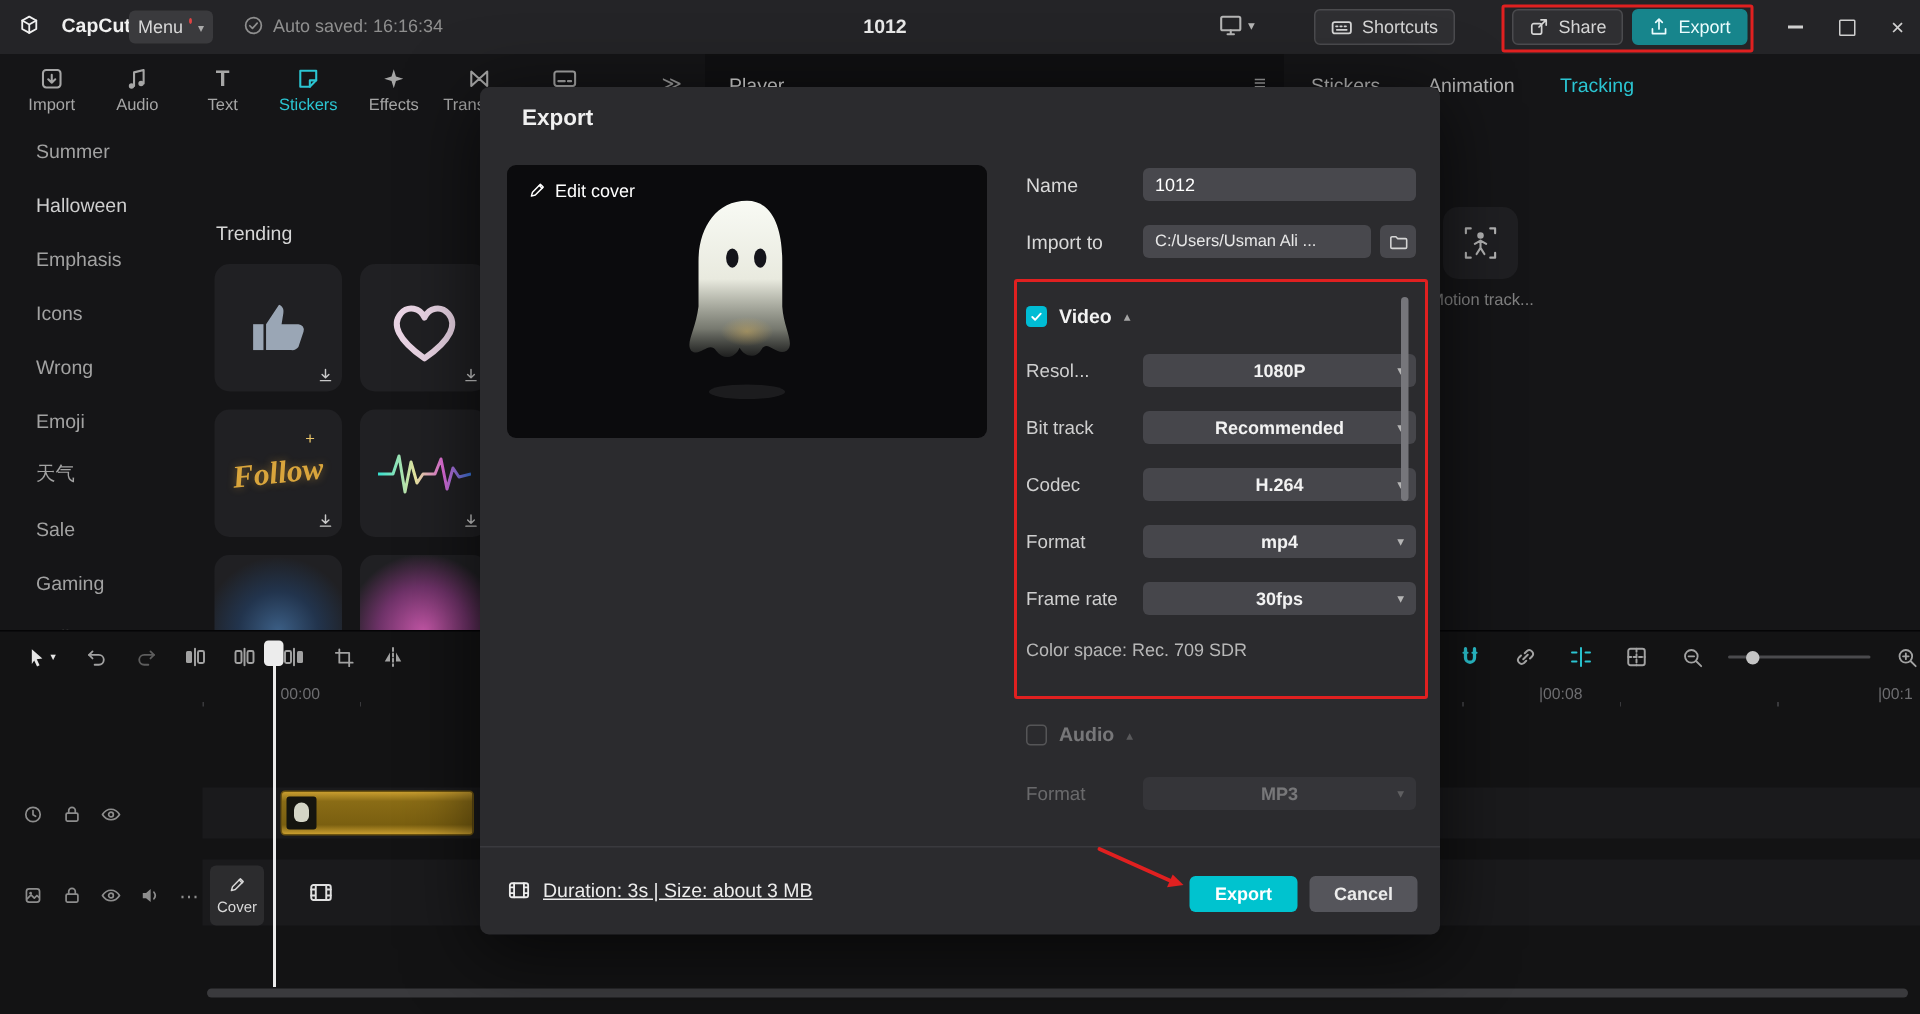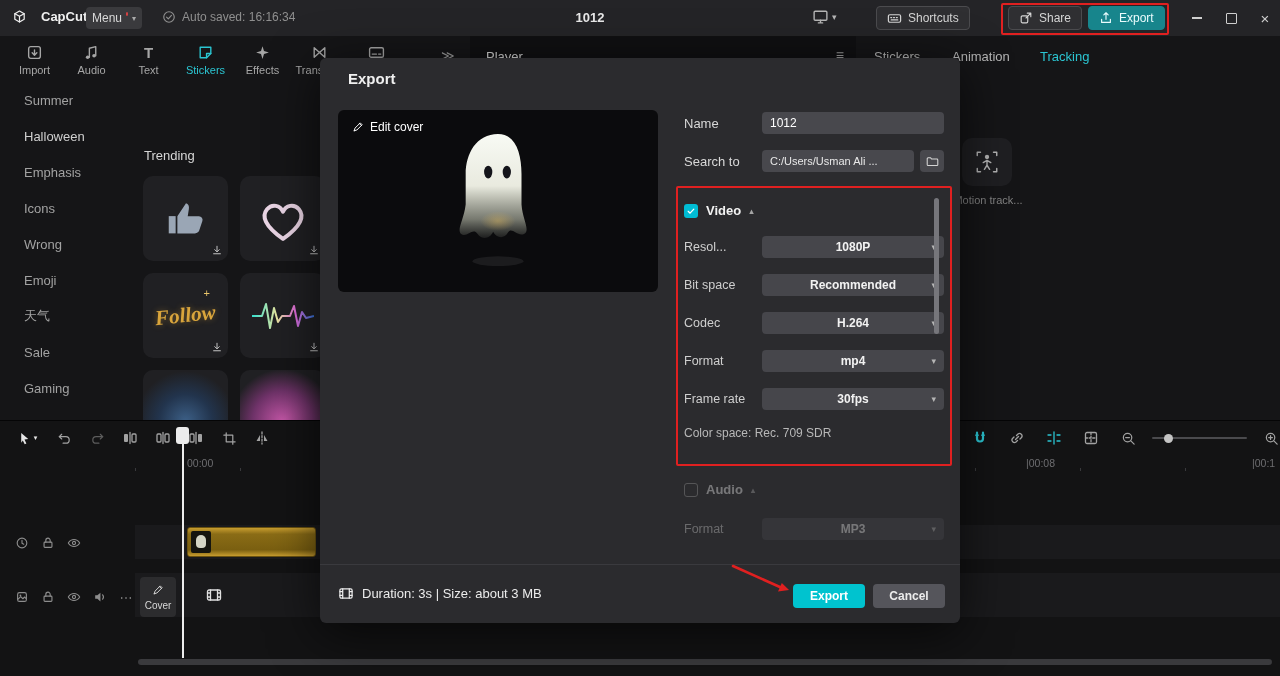--- a/index.html
+++ b/index.html
@@ -106,21 +106,21 @@
   .sec-caret{font-size:9px;color:#a5a5a5;}
   .flabel{position:absolute;left:364px;font-size:12.5px;color:#cfcfcf;}
   .dropdown{position:absolute;left:442px;width:182px;height:22px;background:#46464b;border-radius:4px;
             display:flex;align-items:center;justify-content:center;}
   .dval{font-size:12px;font-weight:600;color:#f2f2f2;}
   .dcaret{position:absolute;right:8px;top:50%;transform:translateY(-50%);font-size:9px;color:#b5b5b5;}
   .colorspace{position:absolute;left:364px;top:368px;font-size:12px;color:#b8b8b8;}
   .dlg-scrollbar{position:absolute;left:614px;top:140px;width:5px;height:136px;background:#76767b;border-radius:3px;}
   .audio-sec{opacity:.38;}
   .dlg-divider{position:absolute;left:0;top:506px;width:640px;height:1px;background:#3a3a3e;}
-  .dur-row{position:absolute;left:18px;top:528px;display:flex;align-items:flex-end;gap:8px;color:#ececec;font-size:13px;}
+  .dur-row{position:absolute;left:18px;top:528px;display:flex;align-items:flex-end;gap:8px;color:#ececec;font-size:13px;text-decoration:underline;}
   .dlg-btn{position:absolute;top:526px;width:72px;height:24px;border-radius:4px;font-size:12px;font-weight:600;color:#fff;
            display:flex;align-items:center;justify-content:center;}
   .dlg-export{left:473px;background:#00c3cf;}
   .dlg-cancel{left:553px;background:#55555b;color:#ececec;}
 
   
   .anno{position:absolute;border:2px solid #e02020;z-index:100;pointer-events:none;border-radius:2px;}
 </style>
 </head>
 <body>
@@ -647,21 +647,21 @@
           <ellipse cx="50" cy="45" rx="4.2" ry="6.5" fill="#14141a"></ellipse>
           <ellipse cx="69" cy="45" rx="4.2" ry="6.5" fill="#14141a"></ellipse>
           <ellipse cx="60" cy="136" rx="26" ry="5" fill="#ffffff" opacity="0.07"></ellipse>
         </svg>
       </div>
     </div>
 
     <span class="dlabel" style="top:58px">Name</span>
     <input class="dinput" style="top: 54px;" value="1012">
 
-    <span class="dlabel" style="top:96px">Search to</span>
+    <span class="dlabel" style="top:96px">Import to</span>
     <div class="pathfield" style="top:92px">C:/Users/Usman Ali ...</div>
     <button class="folder-btn" style="top:92px">
       <svg class="ic" width="13" height="13">
           <use href="#i-folder"></use>
         </svg>
     </button>
 
     <div class="sec-head" style="top:145px">
       <span class="cbx">
         <svg class="ic" width="10" height="10">
@@ -671,21 +671,21 @@
       <span class="sec-label">Video</span>
       <span class="sec-caret">▴</span>
     </div>
 
     <span class="flabel" style="top:182px">Resol...</span>
     <div class="dropdown" style="top:178px">
       <span class="dval">1080P</span>
       <span class="dcaret">▾</span>
     </div>
 
-    <span class="flabel" style="top:220px">Bit space</span>
+    <span class="flabel" style="top:220px">Bit track</span>
     <div class="dropdown" style="top:216px">
       <span class="dval">Recommended</span>
       <span class="dcaret">▾</span>
     </div>
 
     <span class="flabel" style="top:258px">Codec</span>
     <div class="dropdown" style="top:254px">
       <span class="dval">H.264</span>
       <span class="dcaret">▾</span>
     </div>

